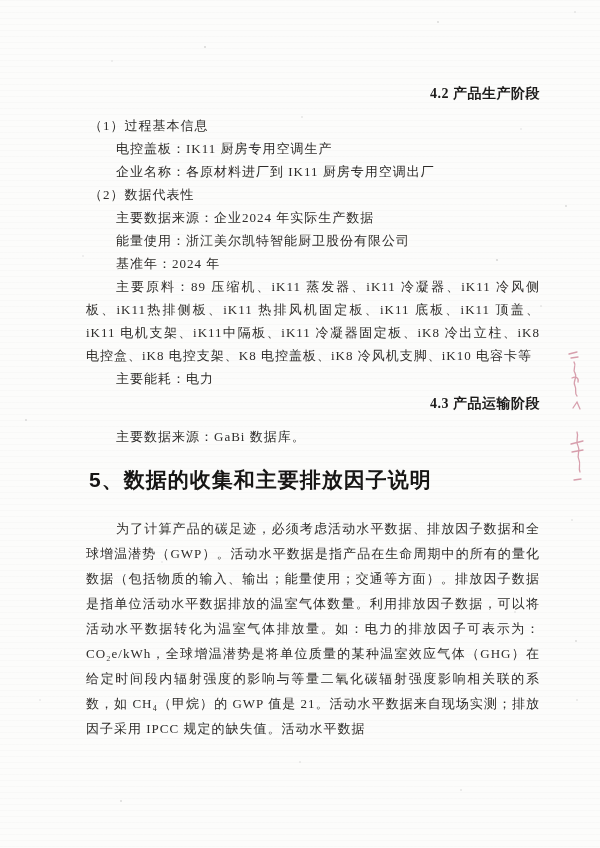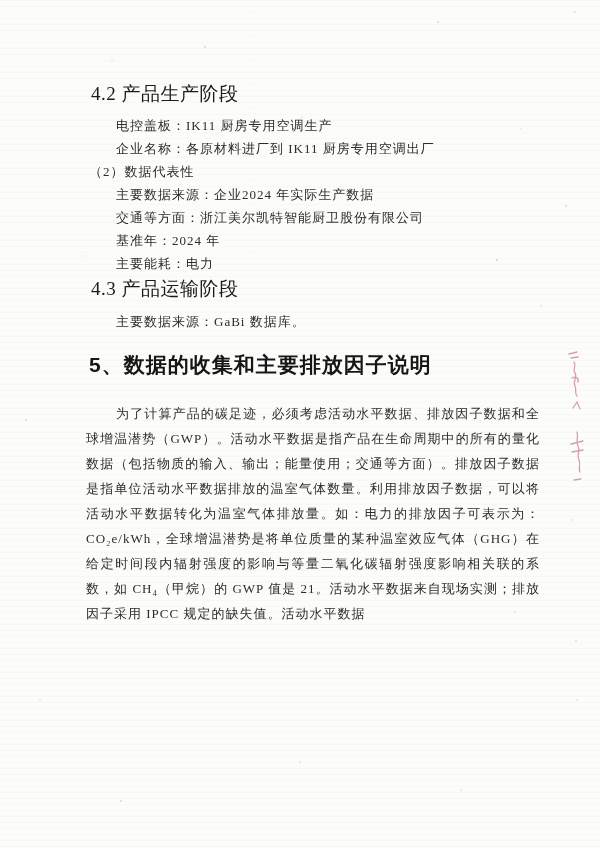--- a/index.html
+++ b/index.html
@@ -13,26 +13,27 @@
     background:
       repeating-linear-gradient(180deg, rgba(140,140,140,0.035) 0px, rgba(140,140,140,0.035) 1px, transparent 1px, transparent 6px),
       #fcfcfb;
     overflow: hidden;
     font-family: "Liberation Serif", "DejaVu Serif", serif;
     color: #2e2c2a;
     font-size: 13px;
     letter-spacing: 1px;
   }
   h2.doc-h2 {
-    font-size: 19px;
-    font-weight: normal;
+    font-size: 14px;
+    font-weight: bold;
     color: #1c1b1a;
     margin: 0 0 10px 5px;
     line-height: 20px;
     letter-spacing: 0.5px;
+    text-align: right;
   }
   h2.doc-h2.s43 { margin-top: 4px; margin-bottom: 11px; }
   h1.doc-h1 {
     font-family: "Liberation Sans", "DejaVu Sans", sans-serif;
     font-size: 21px;
     font-weight: bold;
     color: #171615;
     margin: 20px 0 24px 3px;
     line-height: 24px;
     letter-spacing: 1px;
@@ -64,26 +65,28 @@
     pointer-events: none;
   }
 </style>
 </head>
 <body>
 
 <div class="page">
 
   <h2 class="doc-h2">4.2 产品生产阶段</h2>
 
+  <div class="line lvl1">（1）过程基本信息</div>
   <div class="line lvl2">电控盖板：IK11 厨房专用空调生产</div>
   <div class="line lvl2">企业名称：各原材料进厂到 IK11 厨房专用空调出厂</div>
   <div class="line lvl1">（2）数据代表性</div>
   <div class="line lvl2">主要数据来源：企业2024 年实际生产数据</div>
-  <div class="line lvl2">交通等方面：浙江美尔凯特智能厨卫股份有限公司</div>
+  <div class="line lvl2">能量使用：浙江美尔凯特智能厨卫股份有限公司</div>
   <div class="line lvl2">基准年：2024 年</div>
+  <p class="para">主要原料：89 压缩机、iK11 蒸发器、iK11 冷凝器、iK11 冷风侧板、iK11热排侧板、iK11 热排风机固定板、iK11 底板、iK11 顶盖、iK11 电机支架、iK11中隔板、iK11 冷凝器固定板、iK8 冷出立柱、iK8 电控盒、iK8 电控支架、K8 电控盖板、iK8 冷风机支脚、iK10 电容卡等</p>
   <div class="line lvl2">主要能耗：电力</div>
 
   <h2 class="doc-h2 s43">4.3 产品运输阶段</h2>
   <div class="line lvl2">主要数据来源：GaBi 数据库。</div>
 
   <h1 class="doc-h1">5、数据的收集和主要排放因子说明</h1>
   <p class="para s5">为了计算产品的碳足迹，必须考虑活动水平数据、排放因子数据和全球增温潜势（GWP）。活动水平数据是指产品在生命周期中的所有的量化数据（包括物质的输入、输出；能量使用；交通等方面）。排放因子数据是指单位活动水平数据排放的温室气体数量。利用排放因子数据，可以将活动水平数据转化为温室气体排放量。如：电力的排放因子可表示为：CO₂e/kWh，全球增温潜势是将单位质量的某种温室效应气体（GHG）在给定时间段内辐射强度的影响与等量二氧化碳辐射强度影响相关联的系数，如 CH₄（甲烷）的 GWP 值是 21。活动水平数据来自现场实测；排放因子采用 IPCC 规定的缺失值。活动水平数据</p>
 
   <svg class="ink-marks" viewBox="0 0 40 160" xmlns="http://www.w3.org/2000/svg">
     <g fill="none" stroke="#b9536d" stroke-width="1.3" stroke-linecap="round" opacity="0.55">

